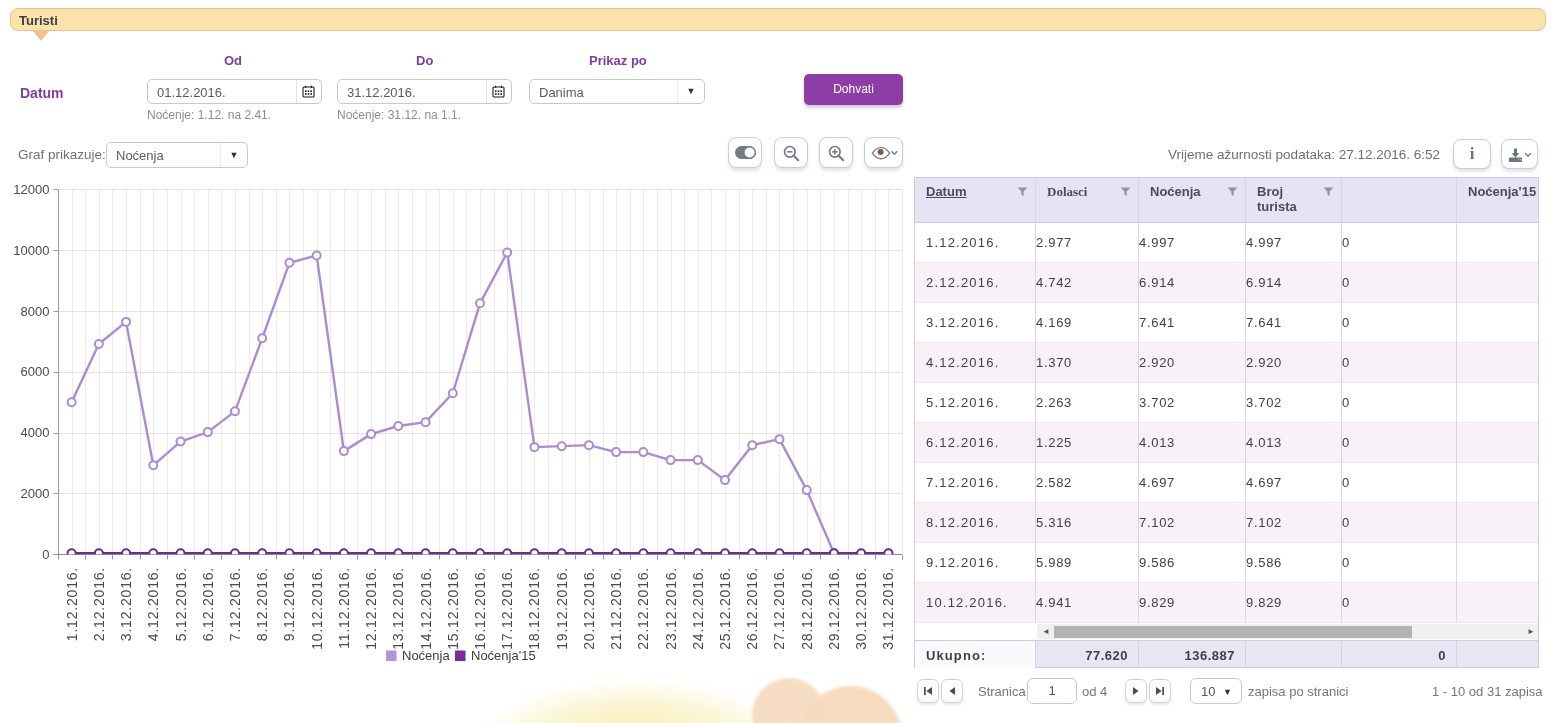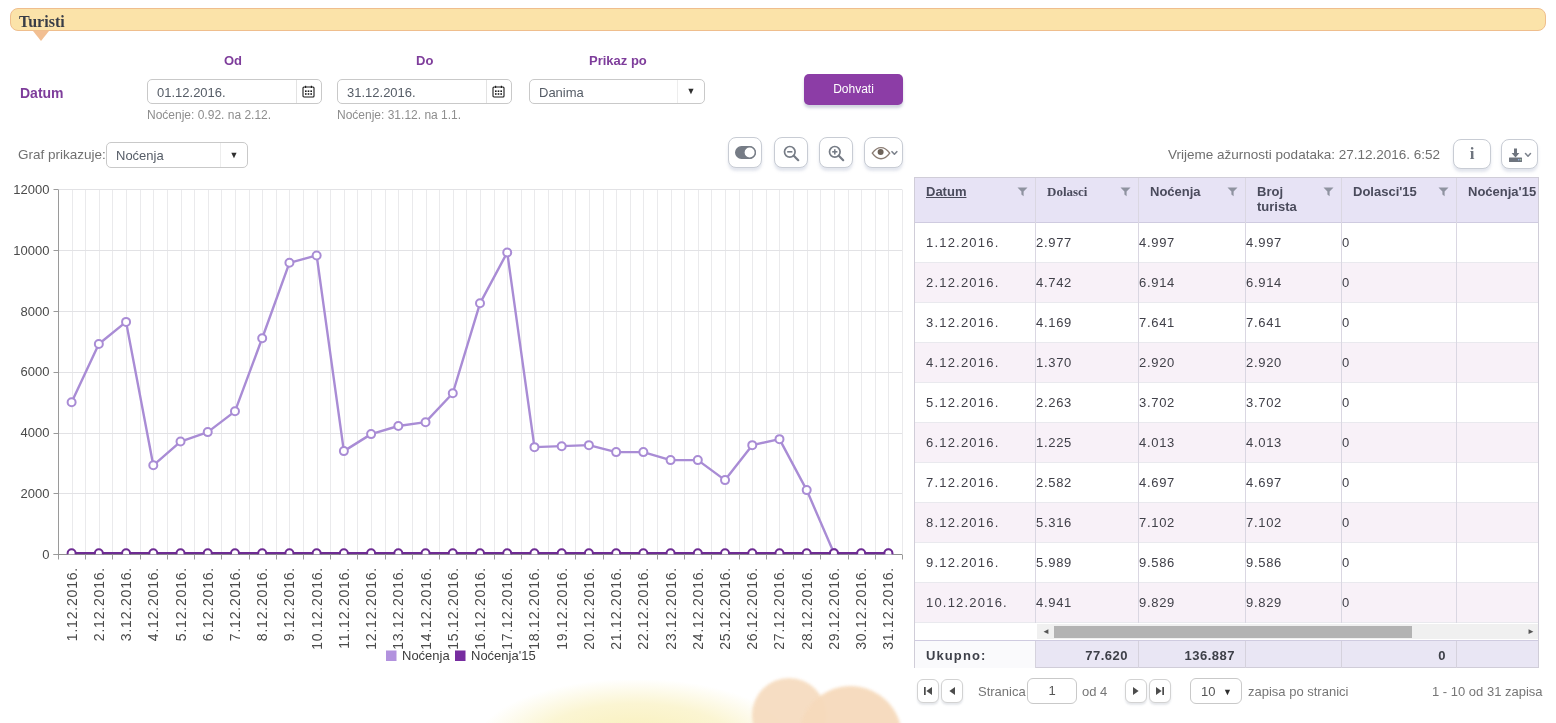--- a/index.html
+++ b/index.html
@@ -1,17 +1,17 @@
 <!DOCTYPE html>
 <html><head><meta charset="utf-8">
 <style>
 * { margin:0; padding:0; box-sizing:border-box; }
 html,body { width:1556px; height:723px; background:#fff; font-family:"Liberation Sans",sans-serif; overflow:hidden; position:relative; }
 #topbar { position:absolute; left:10px; top:8px; width:1536px; height:23px; background:#fbe3a9; border:1px solid #efbe8d; border-radius:8px; }
-#topbar span { position:absolute; left:8px; top:4px; font-size:16px; font-weight:bold; color:#383d47;font-family:Liberation Serif, serif; }
+#topbar span { position:absolute; left:8px; top:4px; font-size:13px; font-weight:bold; color:#383d47; }
 #tri { position:absolute; left:33px; top:31px; width:0; height:0; border-left:8.5px solid transparent; border-right:8.5px solid transparent; border-top:10px solid #f2bf92; }
 .plabel { position:absolute; font-size:13px; font-weight:bold; color:#7e3d9b; }
 .ginput { position:absolute; height:25px; background:#fff; border:1px solid #c9c9c9; border-radius:5px; font-size:13px; color:#555c66; }
 .ginput .txt { position:absolute; left:9px; top:5px; }
 .ginput .ico { position:absolute; right:0; top:0; width:25px; height:23px; border-left:1px solid #e3e3e3; }
 .ginput .ico svg { position:absolute; left:5px; top:5px; }
 .ginput .arr { position:absolute; right:0; top:0; width:27px; height:23px; border-left:1px solid #ededed; color:#2e2e2e; font-size:9px; text-align:center; line-height:23px; }
 .note { position:absolute; font-size:12px; color:#8d8d8d; }
 #dohvati { position:absolute; left:804px; top:74px; width:99px; height:31px; background:#8c3da6; border-radius:5px; color:#fff; font-size:12px; text-align:center; line-height:31px; box-shadow:0 3px 3px rgba(120,130,160,0.35); }
 .toolbtn { position:absolute; top:137px; height:31px; background:#fff; border:1px solid #c8ccd4; border-radius:8px; box-shadow:0 3px 3px rgba(160,170,195,0.3); }
@@ -110,21 +110,21 @@
           <rect x="5.7" y="8.2" width="1.6" height="1.6"></rect>
           <rect x="8.4" y="8.2" width="1.6" height="1.6"></rect>
         </g>
       </svg>
     </span>
   </div>
 <div class="ginput" style="left:529px; top:79px; width:176px;">
     <span class="txt">Danima</span>
     <span class="arr">▼</span>
   </div>
-<div class="note" style="left:147px; top:108px;">Noćenje: 0.92. na 2.12.</div>
+<div class="note" style="left:147px; top:108px;">Noćenje: 1.12. na 2.41.</div>
 <div class="note" style="left:337px; top:108px;">Noćenje: 31.12. na 1.1.</div>
 <div id="dohvati">Dohvati</div>
 
 <div class="note" style="left:18px; top:147px; font-size:13.5px; color:#707070;">Graf prikazuje:</div>
 <div class="ginput" style="left:106px; top:142px; width:142px; height:26px;">
     <span class="txt">Noćenja</span>
     <span class="arr" style="height:24px; line-height:24px;">▼</span>
   </div>
 
 <div class="toolbtn" style="left:728px; width:34px;">
@@ -414,26 +414,20 @@
         <svg class="fn" width="11" height="10" viewBox="0 0 11 10">
           <path d="M0.5 0.5 H10.5 L6.6 4.6 V9.3 L4.4 7.6 V4.6 Z" fill="#8f93a0"></path>
         </svg>
       </div>
       <div class="hc" style="left:331px;width:95px;">
         <span class="ht" style="">Broj<br>turista</span>
         <svg class="fn" width="11" height="10" viewBox="0 0 11 10">
           <path d="M0.5 0.5 H10.5 L6.6 4.6 V9.3 L4.4 7.6 V4.6 Z" fill="#8f93a0"></path>
         </svg>
       </div>
-      <div class="hc" style="left:427px;width:114px;">
-        <span class="ht" style="">Dolasci'15</span>
-        <svg class="fn" width="11" height="10" viewBox="0 0 11 10">
-          <path d="M0.5 0.5 H10.5 L6.6 4.6 V9.3 L4.4 7.6 V4.6 Z" fill="#8f93a0"></path>
-        </svg>
-      </div>
       <div class="hc" style="left:542px;width:82px;">
         <span class="ht" style="">Noćenja'15</span>
       </div>
     </div>
 <div class="tr" style="top:45px">
 <div class="td l" style="left:0;width:120px">1.12.2016.</div>
 <div class="td" style="left:121px;width:92px">2.977</div>
 <div class="td" style="left:224px;width:96px">4.997</div>
 <div class="td" style="left:331px;width:85px">4.997</div>
 <div class="td" style="left:427px;width:104px">0</div>

